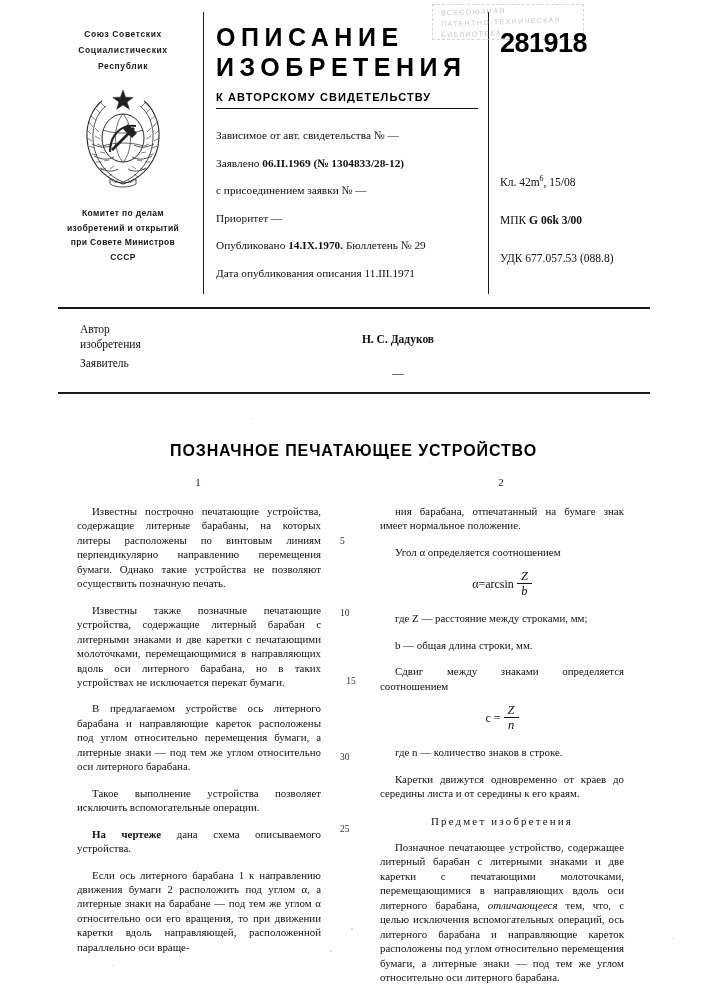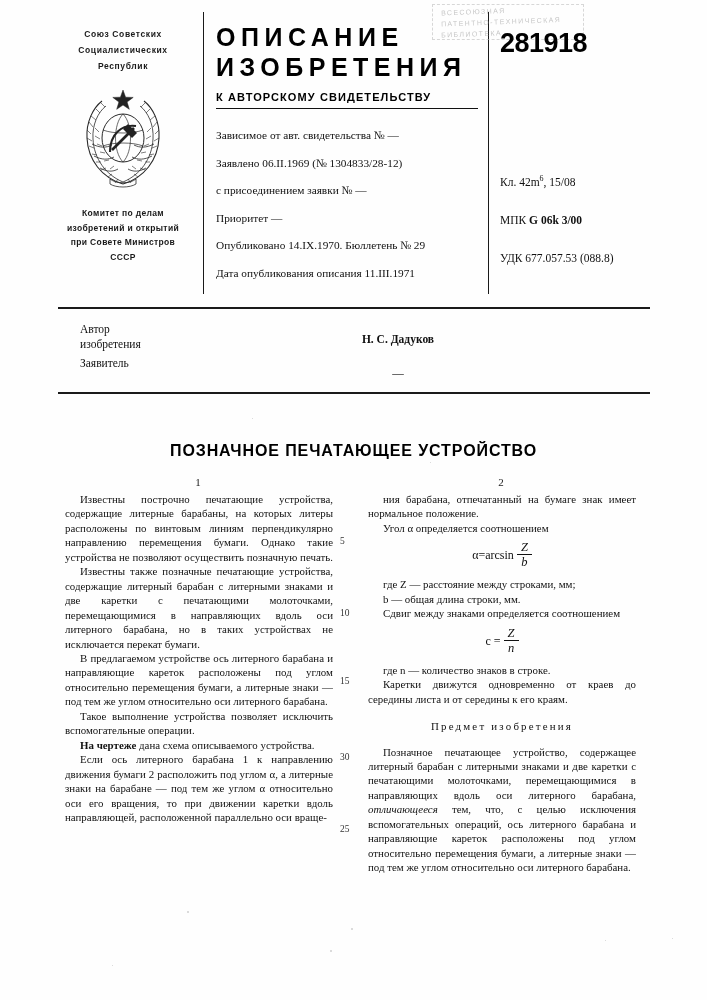--- a/index.html
+++ b/index.html
@@ -95,21 +95,21 @@
   }
   .biblio {
     margin-top: 13px;
   }
   .biblio-line {
     font-size: 11.3px;
     line-height: 27.5px;
     white-space: nowrap;
     color: #111;
   }
-  .biblio-line .b { font-weight: normal; }
+  .biblio-line .b { font-weight: bold; }
 
   .patent-no {
     position: absolute;
     left: 500px; top: 28px;
     font-family: "Liberation Sans", sans-serif;
     font-weight: bold;
     font-size: 27px;
     letter-spacing: -0.5px;
     color: #000;
   }
@@ -215,21 +215,21 @@
     width: 268px;
     font-size: 10.9px;
     line-height: 14.45px;
     text-align: justify;
     color: #111;
   }
   .col-left  { left: 65px; }
   .col-right { left: 368px; }
 
   .col p {
-    margin: 0;
+    margin: 12px;
     text-indent: 15px;
     text-align: justify;
   }
   .col p .bold { font-weight: bold; }
   .col p .ital { font-style: italic; }
 
   .sec-head {
     text-align: center !important;
     text-indent: 0 !important;
     letter-spacing: 2.2px;
@@ -415,21 +415,21 @@
   <div class="rule-thick rule-bot"></div>
 
   <div class="doc-title">ПОЗНАЧНОЕ ПЕЧАТАЮЩЕЕ УСТРОЙСТВО</div>
 
   <div class="colnum colnum-1">1</div>
   <div class="colnum colnum-2">2</div>
 
   <div class="gutter">
     <div class="gnum" style="top:44px;">5</div>
     <div class="gnum" style="top:116px;">10</div>
-    <div class="gnum" style="top:184px;">15</div>
+    <div class="gnum" style="top:184px;text-align:center;">15</div>
     <div class="gnum" style="top:260px;">30</div>
     <div class="gnum" style="top:332px;">25</div>
   </div>
 
   <div class="col col-left">
     <p>Известны построчно печатающие устройства, содержащие литерные барабаны, на которых литеры расположены по винтовым линиям перпендикулярно направлению перемещения бумаги. Однако такие устройства не позволяют осуществить позначную печать.</p>
     <p>Известны также позначные печатающие устройства, содержащие литерный барабан с литерными знаками и две каретки с печатающими молоточками, перемещающимися в направляющих вдоль оси литерного барабана, но в таких устройствах не исключается перекат бумаги.</p>
     <p>В предлагаемом устройстве ось литерного барабана и направляющие кареток расположены под углом относительно перемещения бумаги, а литерные знаки — под тем же углом относительно оси литерного барабана.</p>
     <p>Такое выполнение устройства позволяет исключить вспомогательные операции.</p>
     <p><span class="bold">На чертеже</span><span> дана схема описываемого устройства.</span></p>

